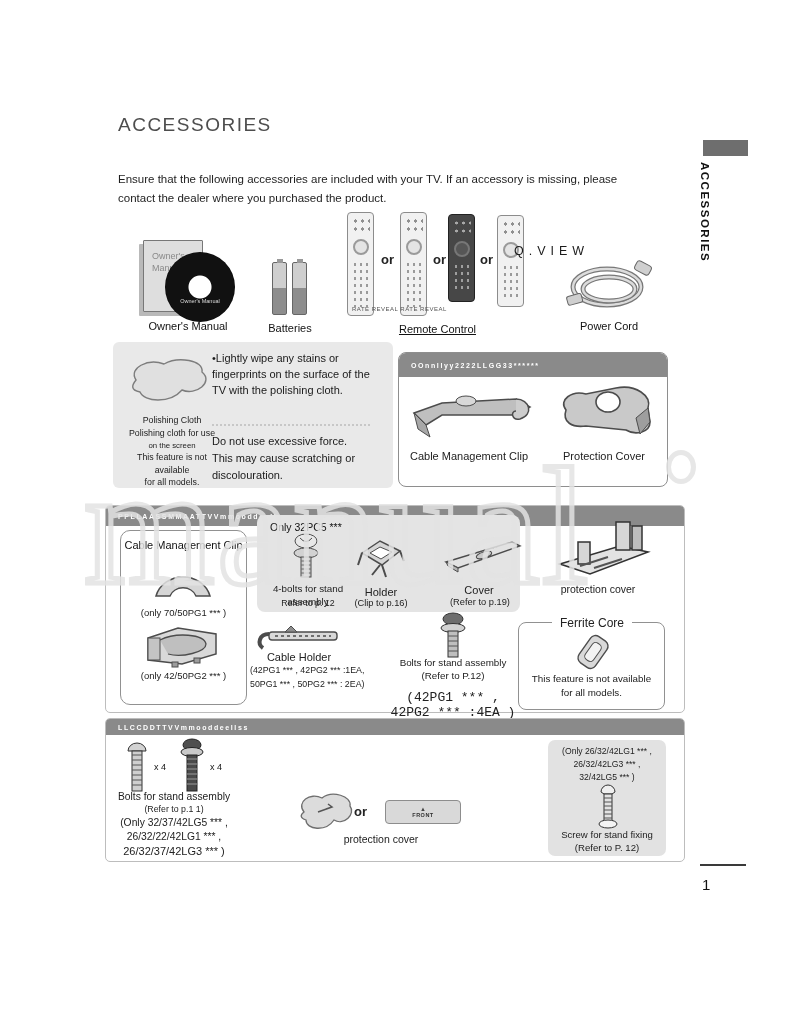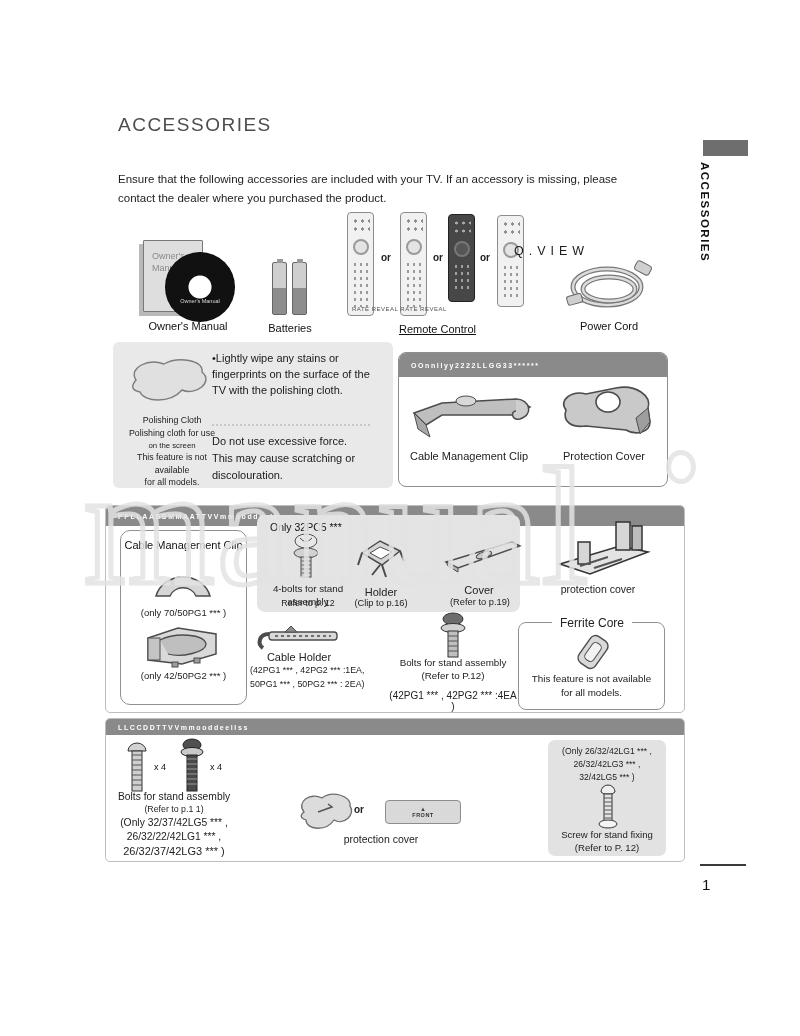--- a/index.html
+++ b/index.html
@@ -40,21 +40,21 @@
                  border-radius:50%; background:#e4e4e4; }
   .remote .dots { position:absolute; left:4px; right:3px; top:48px; bottom:8px;
                   background-image:radial-gradient(#9a9a9a 1.1px, transparent 1.3px); background-size:6px 7px; }
   .remote .toprow { position:absolute; left:4px; right:3px; top:4px; height:18px;
                     background-image:radial-gradient(#8f8f8f 1.3px, transparent 1.5px); background-size:7px 8px; }
   #remote3 { top:214px; height:88px; background:#474747; border-color:#222; }
   #remote3 .pad { border-color:#777; background:#565656; }
   #remote3 .dots { background-image:radial-gradient(#9f9f9f 1.1px, transparent 1.3px); }
   #remote3 .toprow { background-image:radial-gradient(#a8a8a8 1.2px, transparent 1.4px); }
   #remote4 { top:215px; height:92px; }
-  .or-lab { font-size:10px; font-weight:bold; color:#222;text-align:center; }
+  .or-lab { font-size:13px; font-weight:bold; color:#222;text-align:center; }
   #qview { left:514px; top:244px; font-size:12.5px; letter-spacing:5px; color:#1a1a1a; }
   #remote-overlay { left:352px; top:306px; width:190px; font-size:6px; color:#555; letter-spacing:.5px; }
 
   
   #polish-box { left:113px; top:342px; width:280px; height:146px; background:#e9e9e9; border-radius:6px; }
   #polish-caption { left:118px; top:414px; width:108px; font-size:8.8px; color:#222; line-height:1.45; text-align:center; }
   #polish-tip { left:212px; top:351px; width:172px; font-size:11px; line-height:1.45; color:#1a1a1a; }
   #polish-faded { left:212px; top:424px; width:158px; height:0; border-top:2px dotted #b9b9b9; opacity:.7; }
   #polish-warning { left:212px; top:433px; width:180px; font-size:11px; line-height:1.55; color:#1a1a1a; }
 
@@ -87,21 +87,21 @@
   #pc5-holder-label { left:348px; top:586px; width:66px; font-size:11px; }
   #pc5-holder-ref { left:340px; top:598px; width:82px; font-size:9.3px; }
   #pc5-cover-label { left:448px; top:584px; width:62px; font-size:11px; }
   #pc5-cover-ref { left:440px; top:597px; width:80px; font-size:9.3px; }
   #prot-cover-label { left:552px; top:583px; width:92px; font-size:10.5px; }
   #cholder-label { left:258px; top:651px; width:82px; font-size:11px; }
   #cholder-note1 { left:250px; top:665px; width:140px; font-size:8.8px; }
   #cholder-note2 { left:250px; top:679px; width:132px; font-size:8.8px; }
   #sbolt-label { left:392px; top:657px; width:122px; font-size:9.8px; }
   #sbolt-ref { left:392px; top:670px; width:122px; font-size:9.8px;text-align:center; }
-  #sbolt-note { left:388px; top:690px; width:130px; font-size:10px; }
+  #sbolt-note { left:388px; top:690px; width:130px; font-size:13px;font-family:Liberation Mono, monospace; }
   #ferrite-box { left:518px; top:622px; width:147px; height:88px; border:1.5px solid #919191; border-radius:8px; background:#fff; }
   #ferrite-title { left:552px; top:616px; width:80px; font-size:12px; background:#fff; z-index:3; }
   #ferrite-note { left:520px; top:672px; width:143px; font-size:9.8px; line-height:1.4; }
 
   
   #lcd-box { left:105px; top:718px; width:580px; height:144px; background:#fff; border:1px solid #bdbdbd; border-radius:5px; }
   #lcd-head { position:absolute; left:0; top:0; right:0; height:16px; border-radius:4px 4px 0 0; }
   .x4 { font-size:9px; color:#111; }
   #lcd-bolt-label { left:112px; top:791px; width:124px; font-size:10.3px; }
   #lcd-bolt-ref { left:112px; top:804px; width:124px; font-size:8.8px; }

